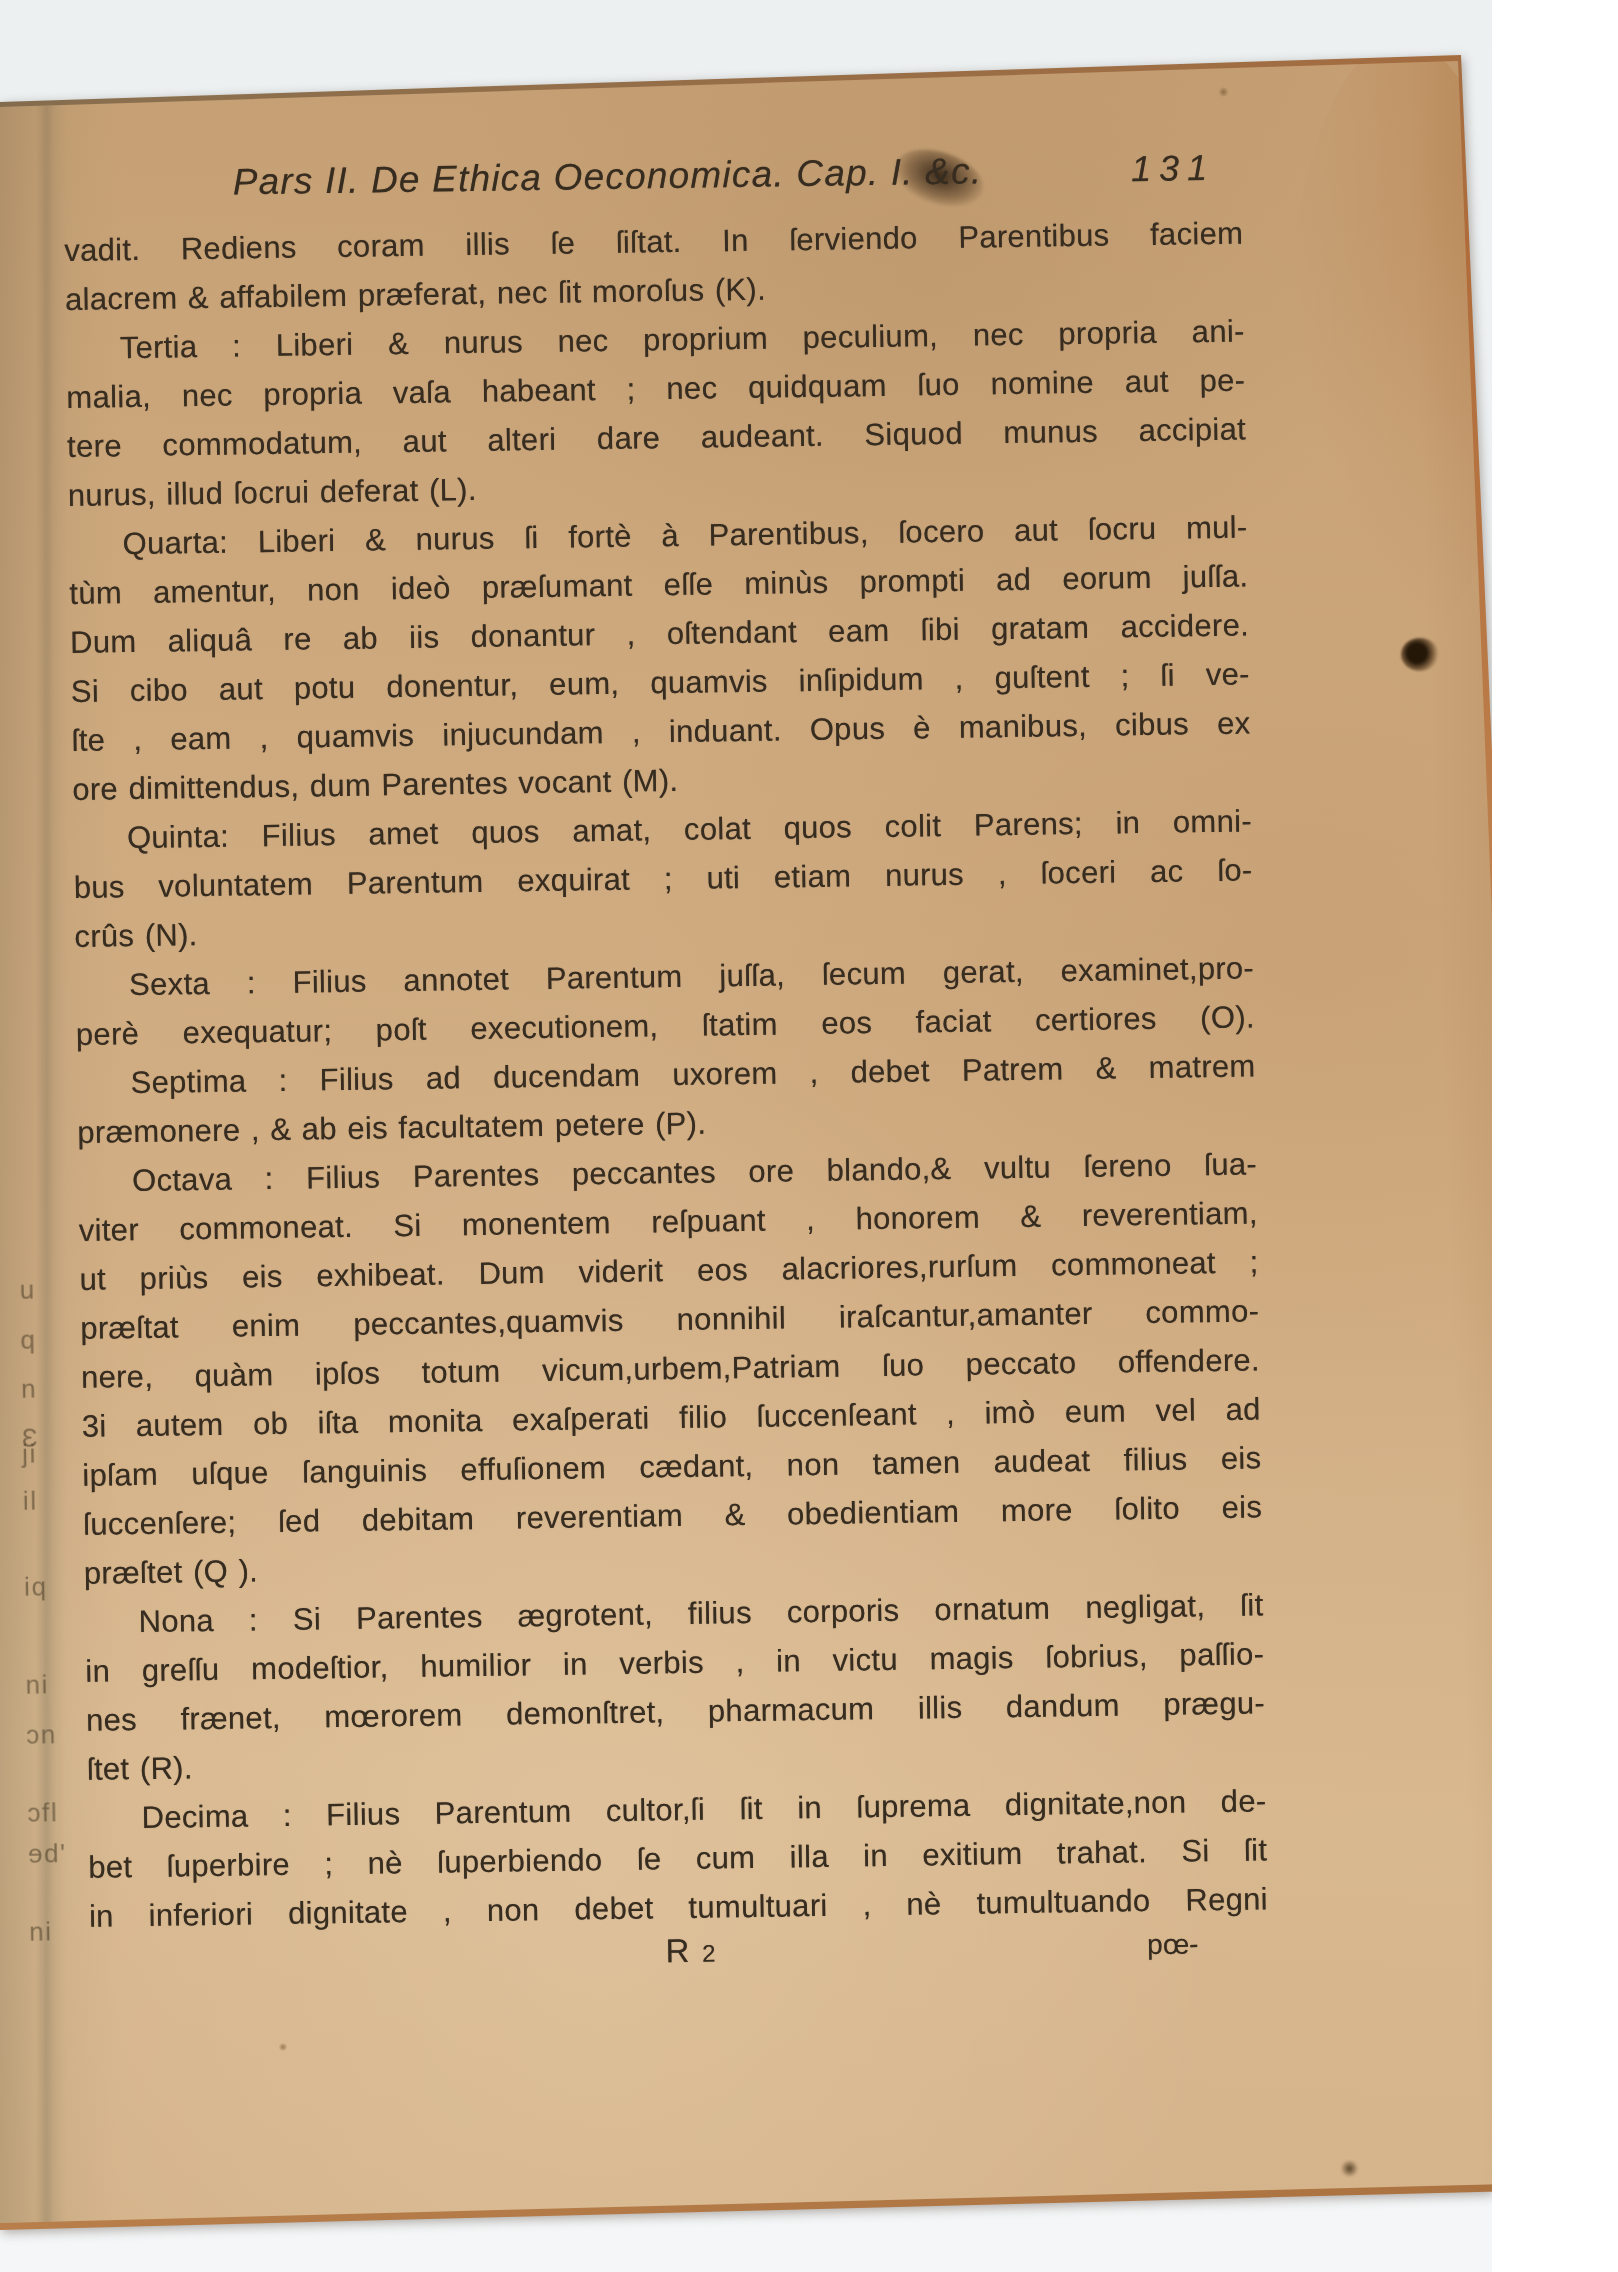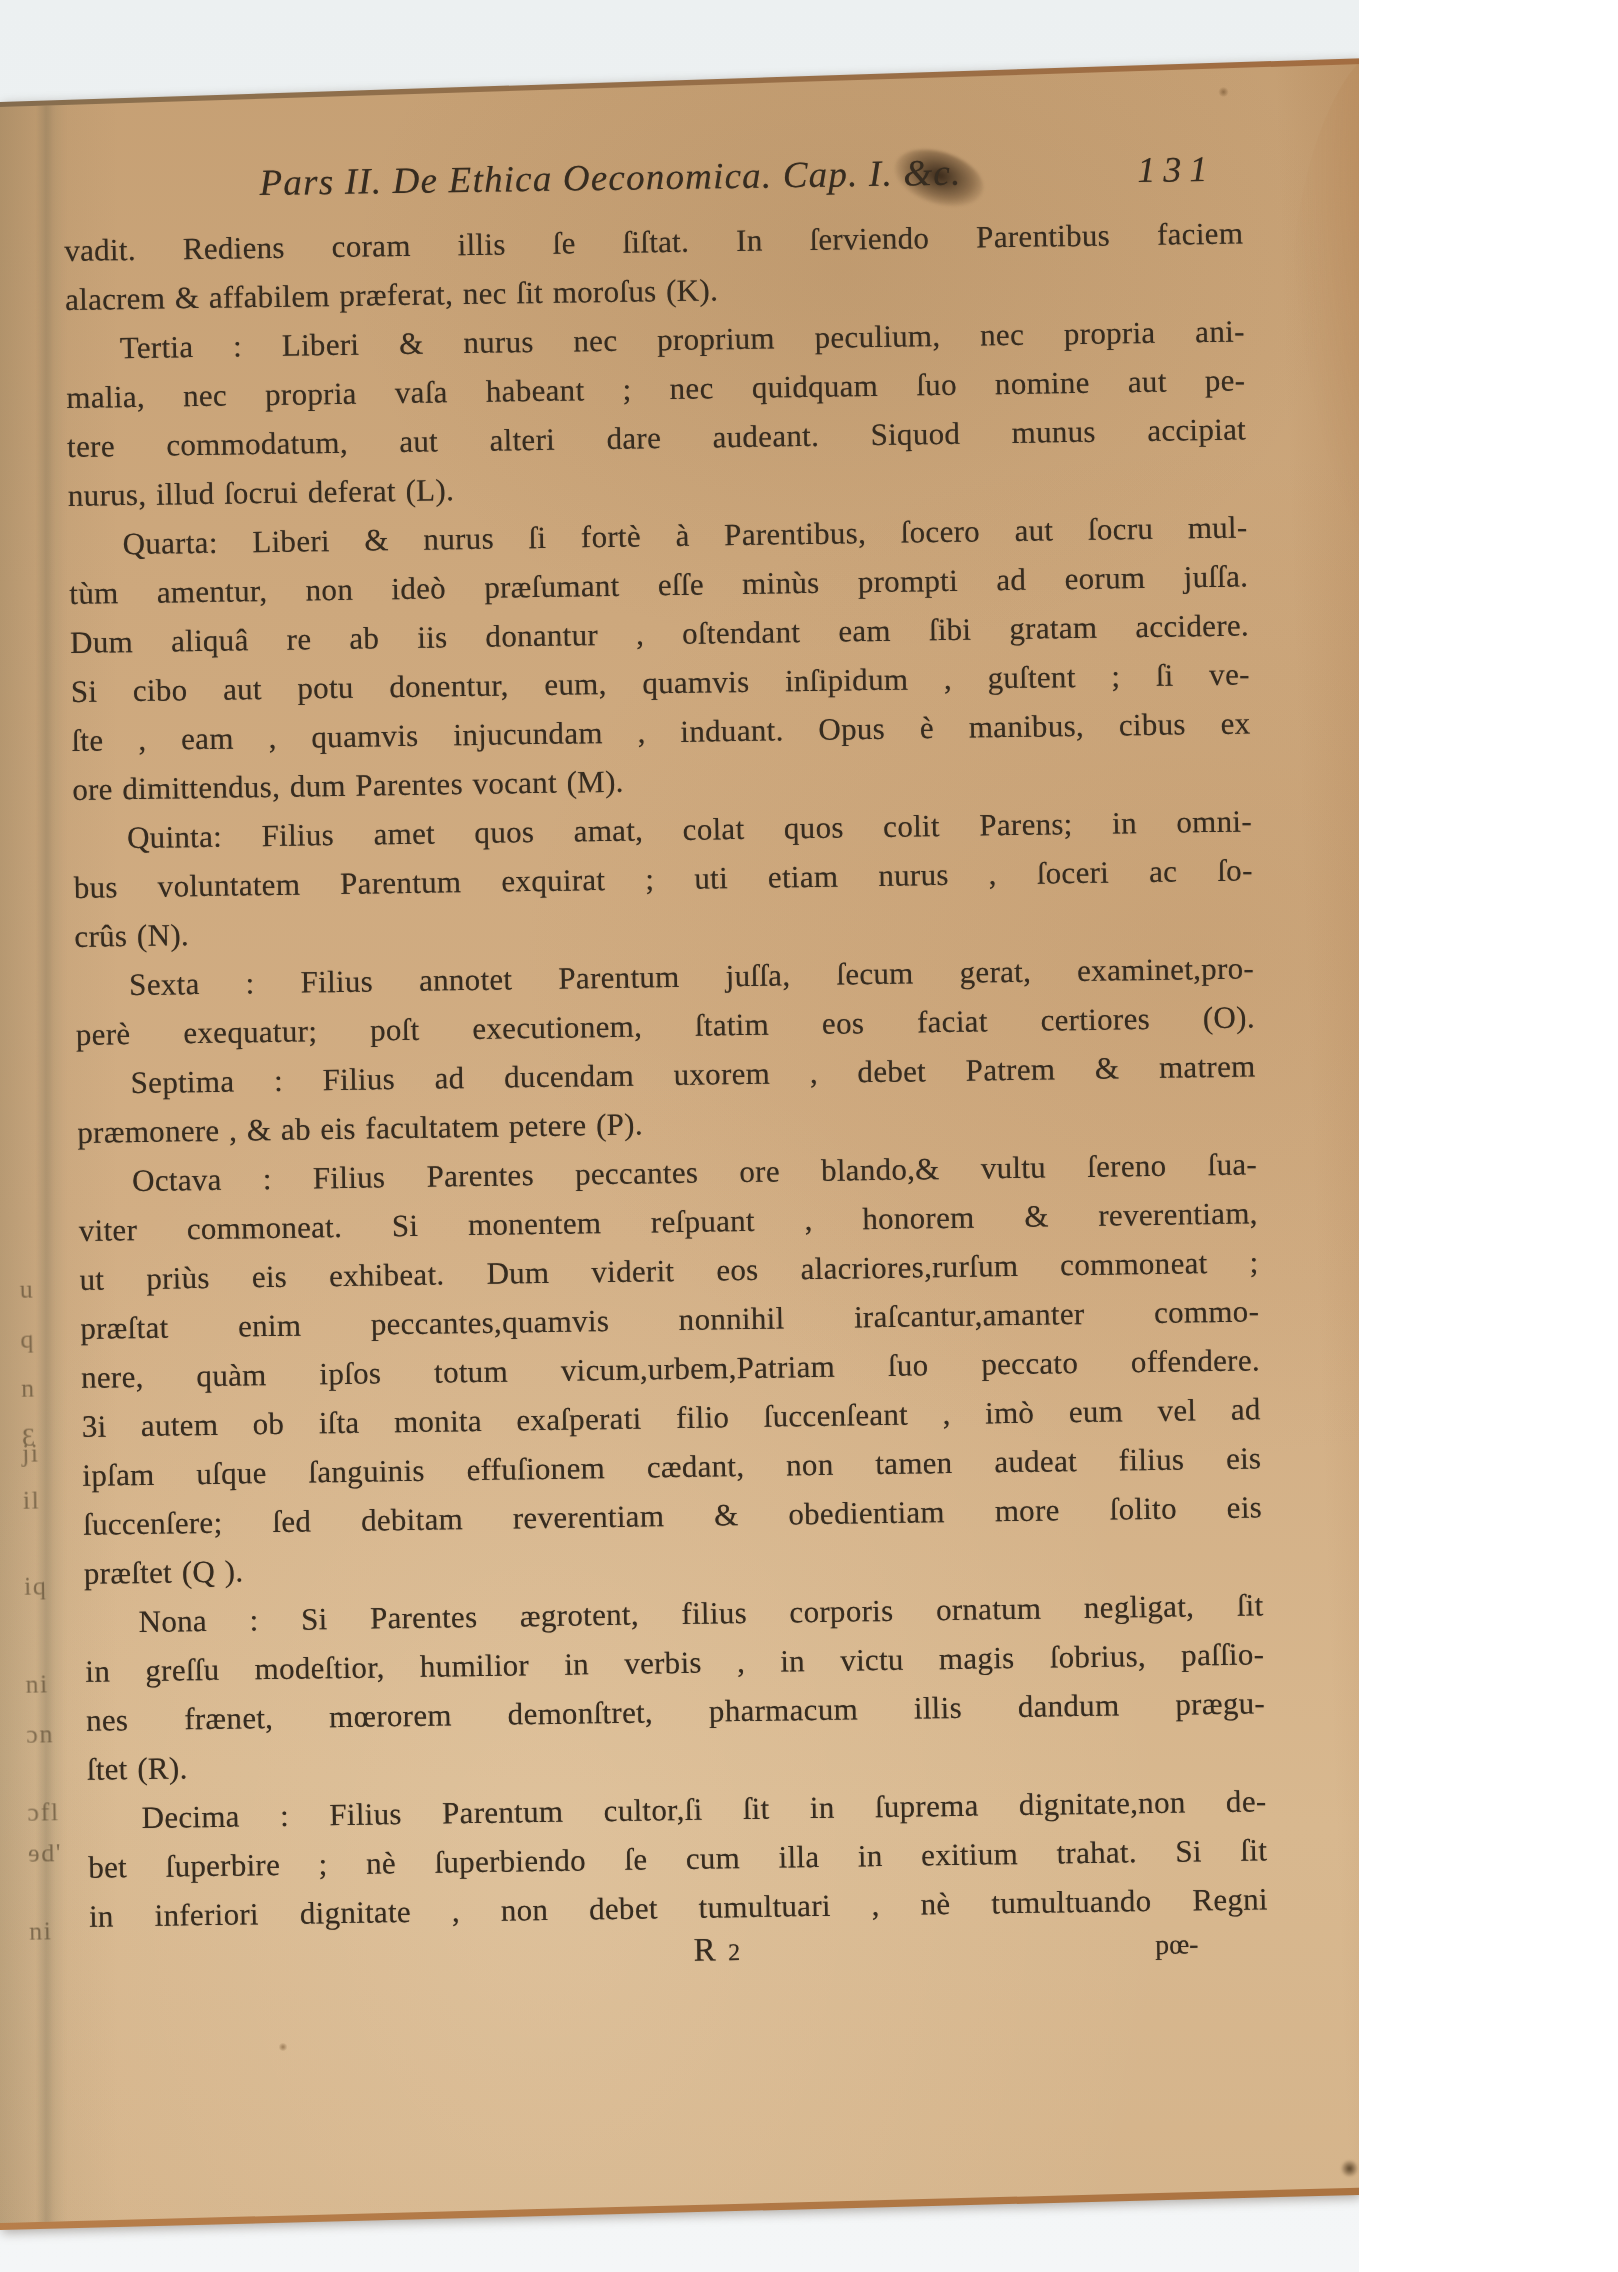--- a/index.html
+++ b/index.html
@@ -1,21 +1,21 @@
 <!DOCTYPE html>
 <html style="--paper: #cda87d; --ink: #362c20;font-size:12.6px"><head>
 <meta charset="utf-8">
 <style>
   html,body{margin:0;padding:0;}
   .stage{
     position:relative;
-    width:1359px;height:2273px;
+    width:1492px;height:2273px;
     background:linear-gradient(180deg,#ecf0f1 0%,#f1f4f5 60%,#f4f6f7 100%);
     overflow:hidden;
-    font-family:Liberation Serif, serif;
+    font-family:Liberation Sans, sans-serif;
   }
   .page-stack{position:absolute;inset:0;filter:drop-shadow(2.4px 3.2px 5.5px rgba(90,80,68,.45));}
   .page-edge{
     position:absolute;inset:0;
     clip-path:polygon(0px 102px,1461px 55px,1556px 2190px,0px 2230px);
     background:linear-gradient(160deg,#6e5f4c 0%,#8a6f4e 5%,#b06c3a 28%,#c48a55 62%,#a9713f 100%);
   }
   .page{
     position:absolute;inset:0;
     clip-path:polygon(0px 107px,1458px 61px,1542px 2183px,0px 2223px);
@@ -65,21 +65,21 @@
   }
   .line.short{text-align-last:left;}
   .line.indent{text-indent:54px;}
   .marks{position:absolute;left:-60px;top:0;width:55px;}
   .mark{
     position:absolute;left:0;font-size:26px;
     color:rgba(80,66,44,.62);text-shadow:none;filter:blur(0.3px);
     letter-spacing:1.6px;
   }
   .footer{position:relative;height:51px;font-size:33px;}
-  .sig{position:absolute;left:604px;top:0;}
+  .sig{position:absolute;left:576px;top:0;}
   .sig .signum{font-size:24px;margin-left:12.6px;}
   .catch{position:absolute;right:70px;top:4.7px;font-size:28px;}
 </style>
 </head>
 <body>
 
 <div class="stage">
   <div class="page-stack">
     <div class="page-edge"></div>
     <div class="page">

